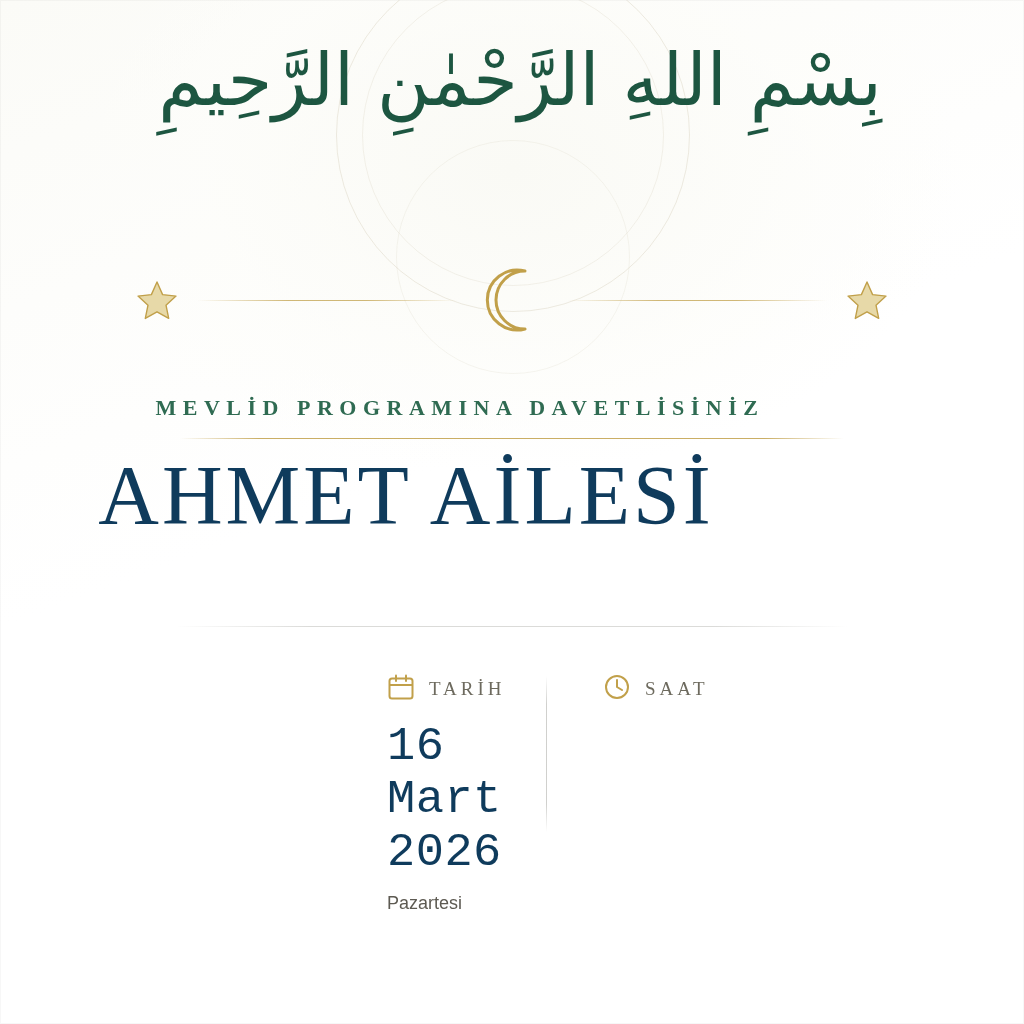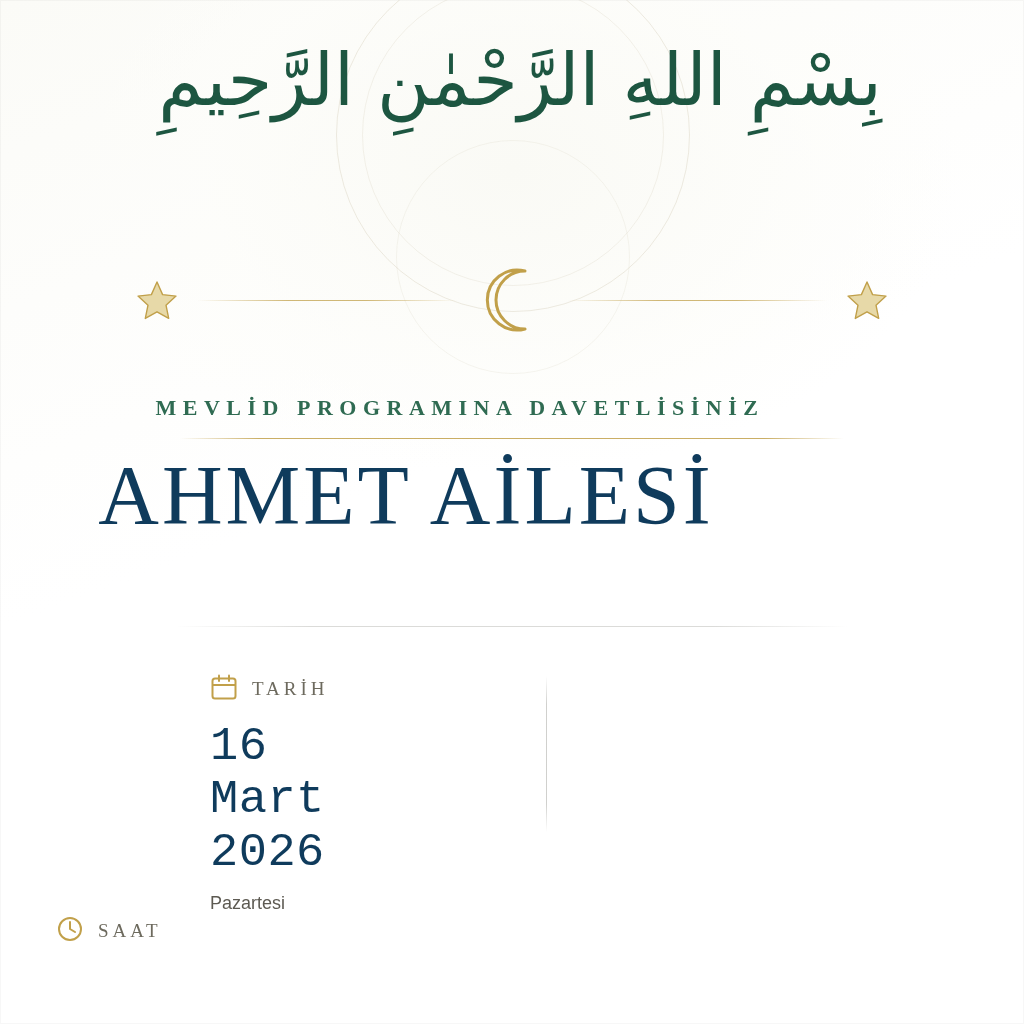--- a/index.html
+++ b/index.html
@@ -126,21 +126,20 @@
   }
 
   .details {
     position: absolute;
     top: 672px;
     left: 0;
     width: 1024px;
     display: flex;
     align-items: flex-start;
     justify-content: center;
-    flex-direction: column;
   }
   .detail-col {
     box-sizing: border-box;
     padding: 0 46px;
   }
   .detail-col.date { width: 370px; text-align: left; padding-left: 210px; padding-right: 0; }
   .detail-col.time { width: 300px; text-align: left; padding-left: 56px; }
 
   .detail-head {
     display: flex;

